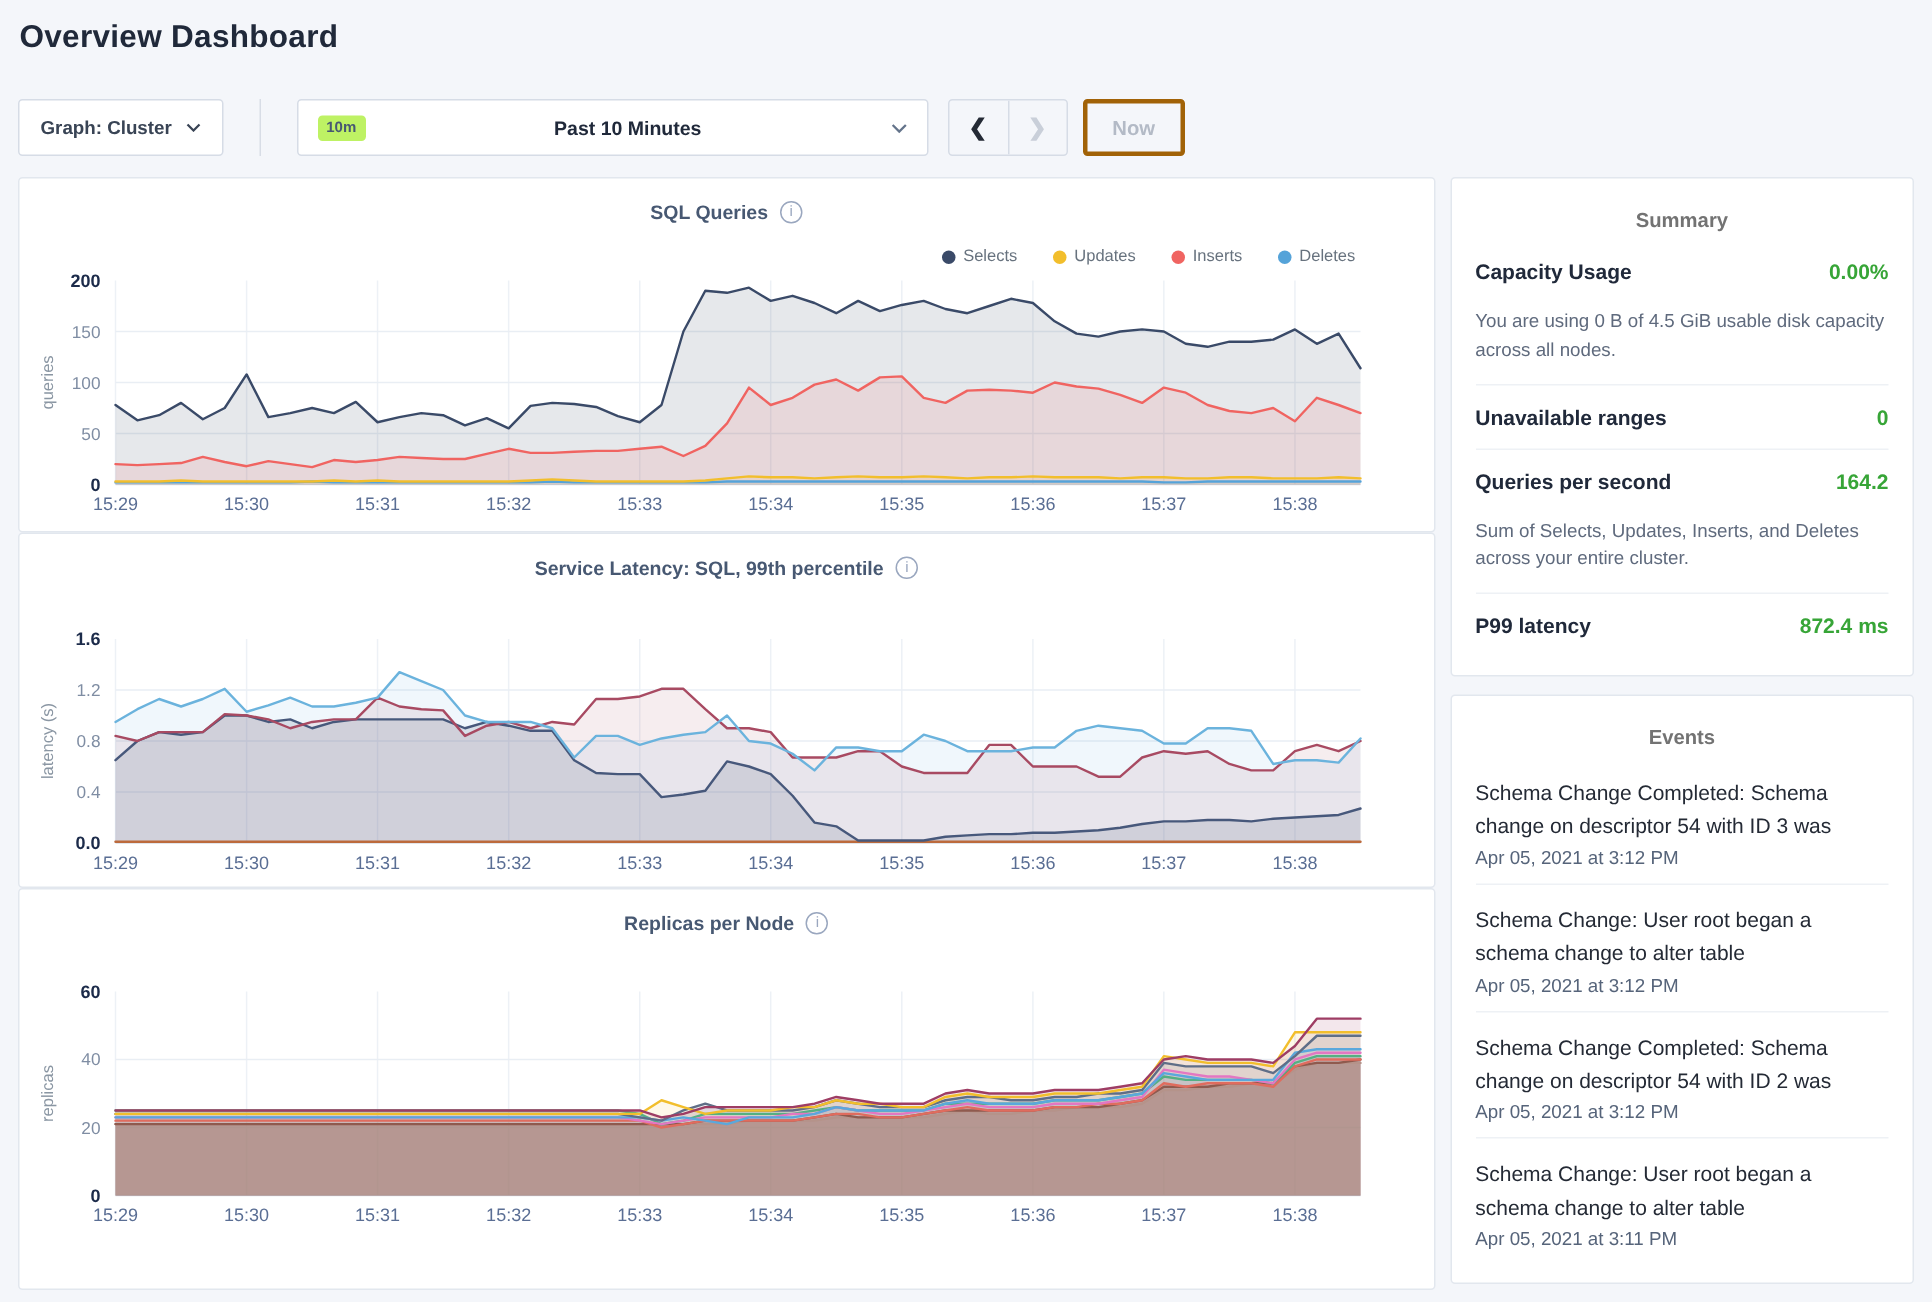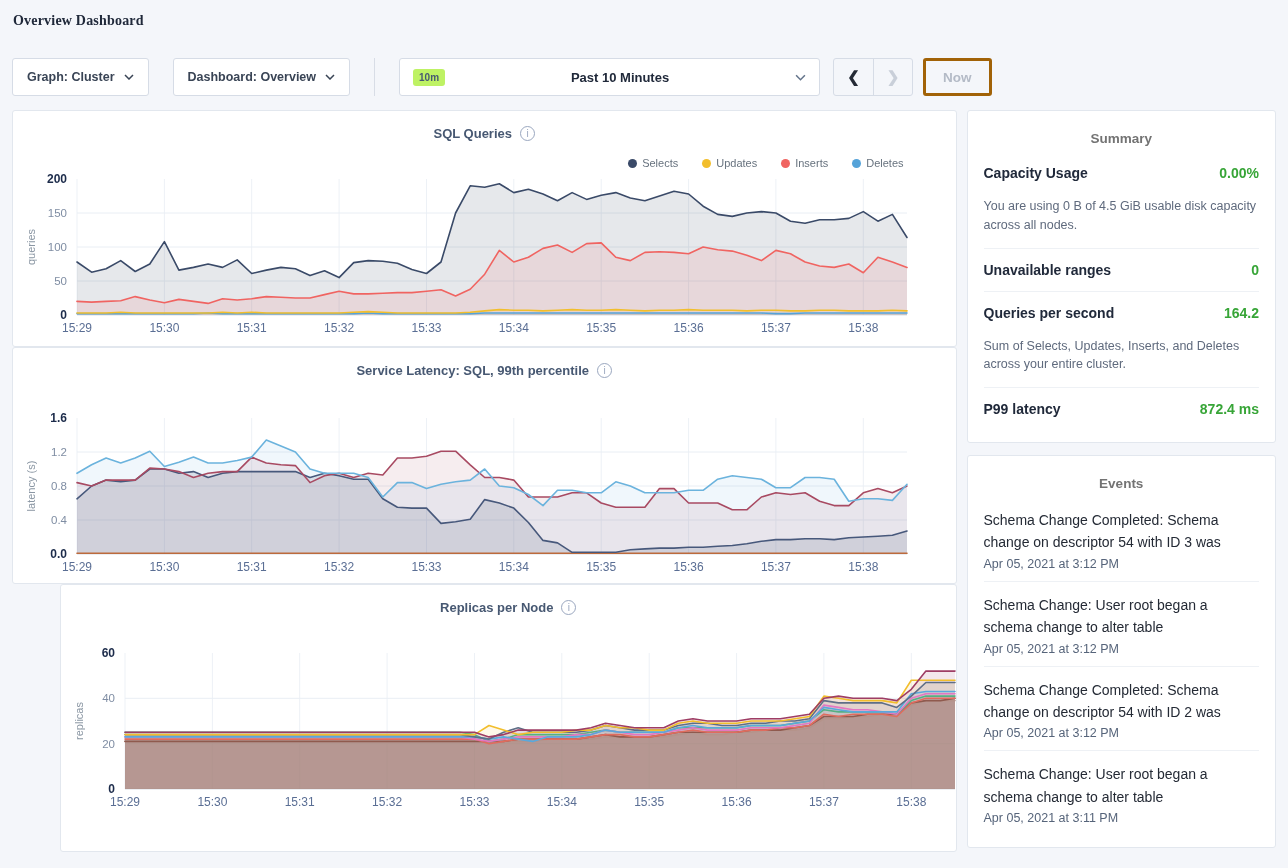--- a/index.html
+++ b/index.html
@@ -5,21 +5,21 @@
   * { box-sizing: border-box; margin: 0; padding: 0; }
   html,body { width:1288px; height:868px; }
   body {
     background:#f4f6fa;
     font-family:"Liberation Sans", sans-serif;
     color:#242a35;
     overflow:hidden;
     position:relative;
   }
   .header { padding:13px 0 0 13px; }
-  .header h1 { font-size:14px; font-weight:600; color:#20293a; letter-spacing:.2px;font-family:Liberation Serif, serif; }
+  .header h1 { font-size:21px; font-weight:600; color:#20293a; letter-spacing:.2px; }
 
   
   .toolbar { display:flex; align-items:center; margin:27px 12px 0 12px; height:42px;text-align:center; }
   .dd {
     display:inline-flex; align-items:center; gap:9px; padding:0 14px; height:38px;
     background:#fff; border:1px solid #d6dce6; border-radius:3px;
     font-size:12.5px; font-weight:700; color:#394455; cursor:pointer; white-space:nowrap;
   }
   .dd + .dd { margin-left:24px; }
   .tdivider { width:1px; height:38px; background:#d8dde6; margin:0 24px; }
@@ -39,21 +39,21 @@
   .navbtn.prev { color:#242a35; }
   .navbtn.next { color:#c9cfd9; cursor:default; }
   .nowbtn { margin-left:10px; height:38px; padding:0 17px; border:3px solid #a16207; border-radius:3px;
     font-weight:700; font-size:13.5px; color:#b3bac6; display:flex; align-items:center; cursor:default; }
 
   
   .main { display:flex; margin:12px; gap:10px; align-items:flex-start; }
   .charts-col { width:946px; display:flex; flex-direction:column; }
   .panel { background:#fff; border:1px solid #e2e7ee; border-radius:3px; position:relative; }
   .chart-panel { height:237px; overflow:hidden; }
-  .chart-panel.tall { height:268px;margin-left:48px; }
+  .chart-panel.tall { height:268px; }
   .chart-title-row { display:flex; justify-content:center; align-items:center; gap:8px; padding-top:15px;
     font-size:13px; font-weight:700; color:#475872; }
   .info-icon { width:15px; height:15px; border:1px solid #9aa7bf; border-radius:50%;
     display:inline-flex; align-items:center; justify-content:center;
     font-size:10px; font-weight:400; color:#9aa7bf; font-style:normal; cursor:pointer; }
   .legend { position:absolute; top:46px; right:52px; display:flex; gap:24px; align-items:center;
     font-size:11px; color:#67727e;justify-content:space-between; }
   .litem { display:inline-flex; align-items:center; cursor:pointer; }
   .dot { width:9px; height:9px; border-radius:50%; display:inline-block; margin-right:5px; }
   .plot { position:absolute; left:8px; top:58px; }
@@ -78,26 +78,20 @@
 </head>
 <body>
 
 <div class="header">
   <h1>Overview Dashboard</h1>
 </div>
 
 <div class="toolbar">
   <div class="dd">
     <span>Graph: Cluster</span>
-    <svg width="10" height="6" viewBox="0 0 10 6">
-        <path d="M1 1l4 4 4-4" stroke="#394455" stroke-width="1.5" fill="none"></path>
-      </svg>
-  </div>
-  <div class="dd">
-    <span>Dashboard: Overview</span>
     <svg width="10" height="6" viewBox="0 0 10 6">
         <path d="M1 1l4 4 4-4" stroke="#394455" stroke-width="1.5" fill="none"></path>
       </svg>
   </div>
   <div class="tdivider"></div>
   <div class="timepicker">
     <span class="badge">10m</span>
     <span class="tp-label">Past 10 Minutes</span>
     <svg width="11" height="7" viewBox="0 0 10 6">
         <path d="M1 1l4 4 4-4" stroke="#64748b" stroke-width="1.4" fill="none"></path>

